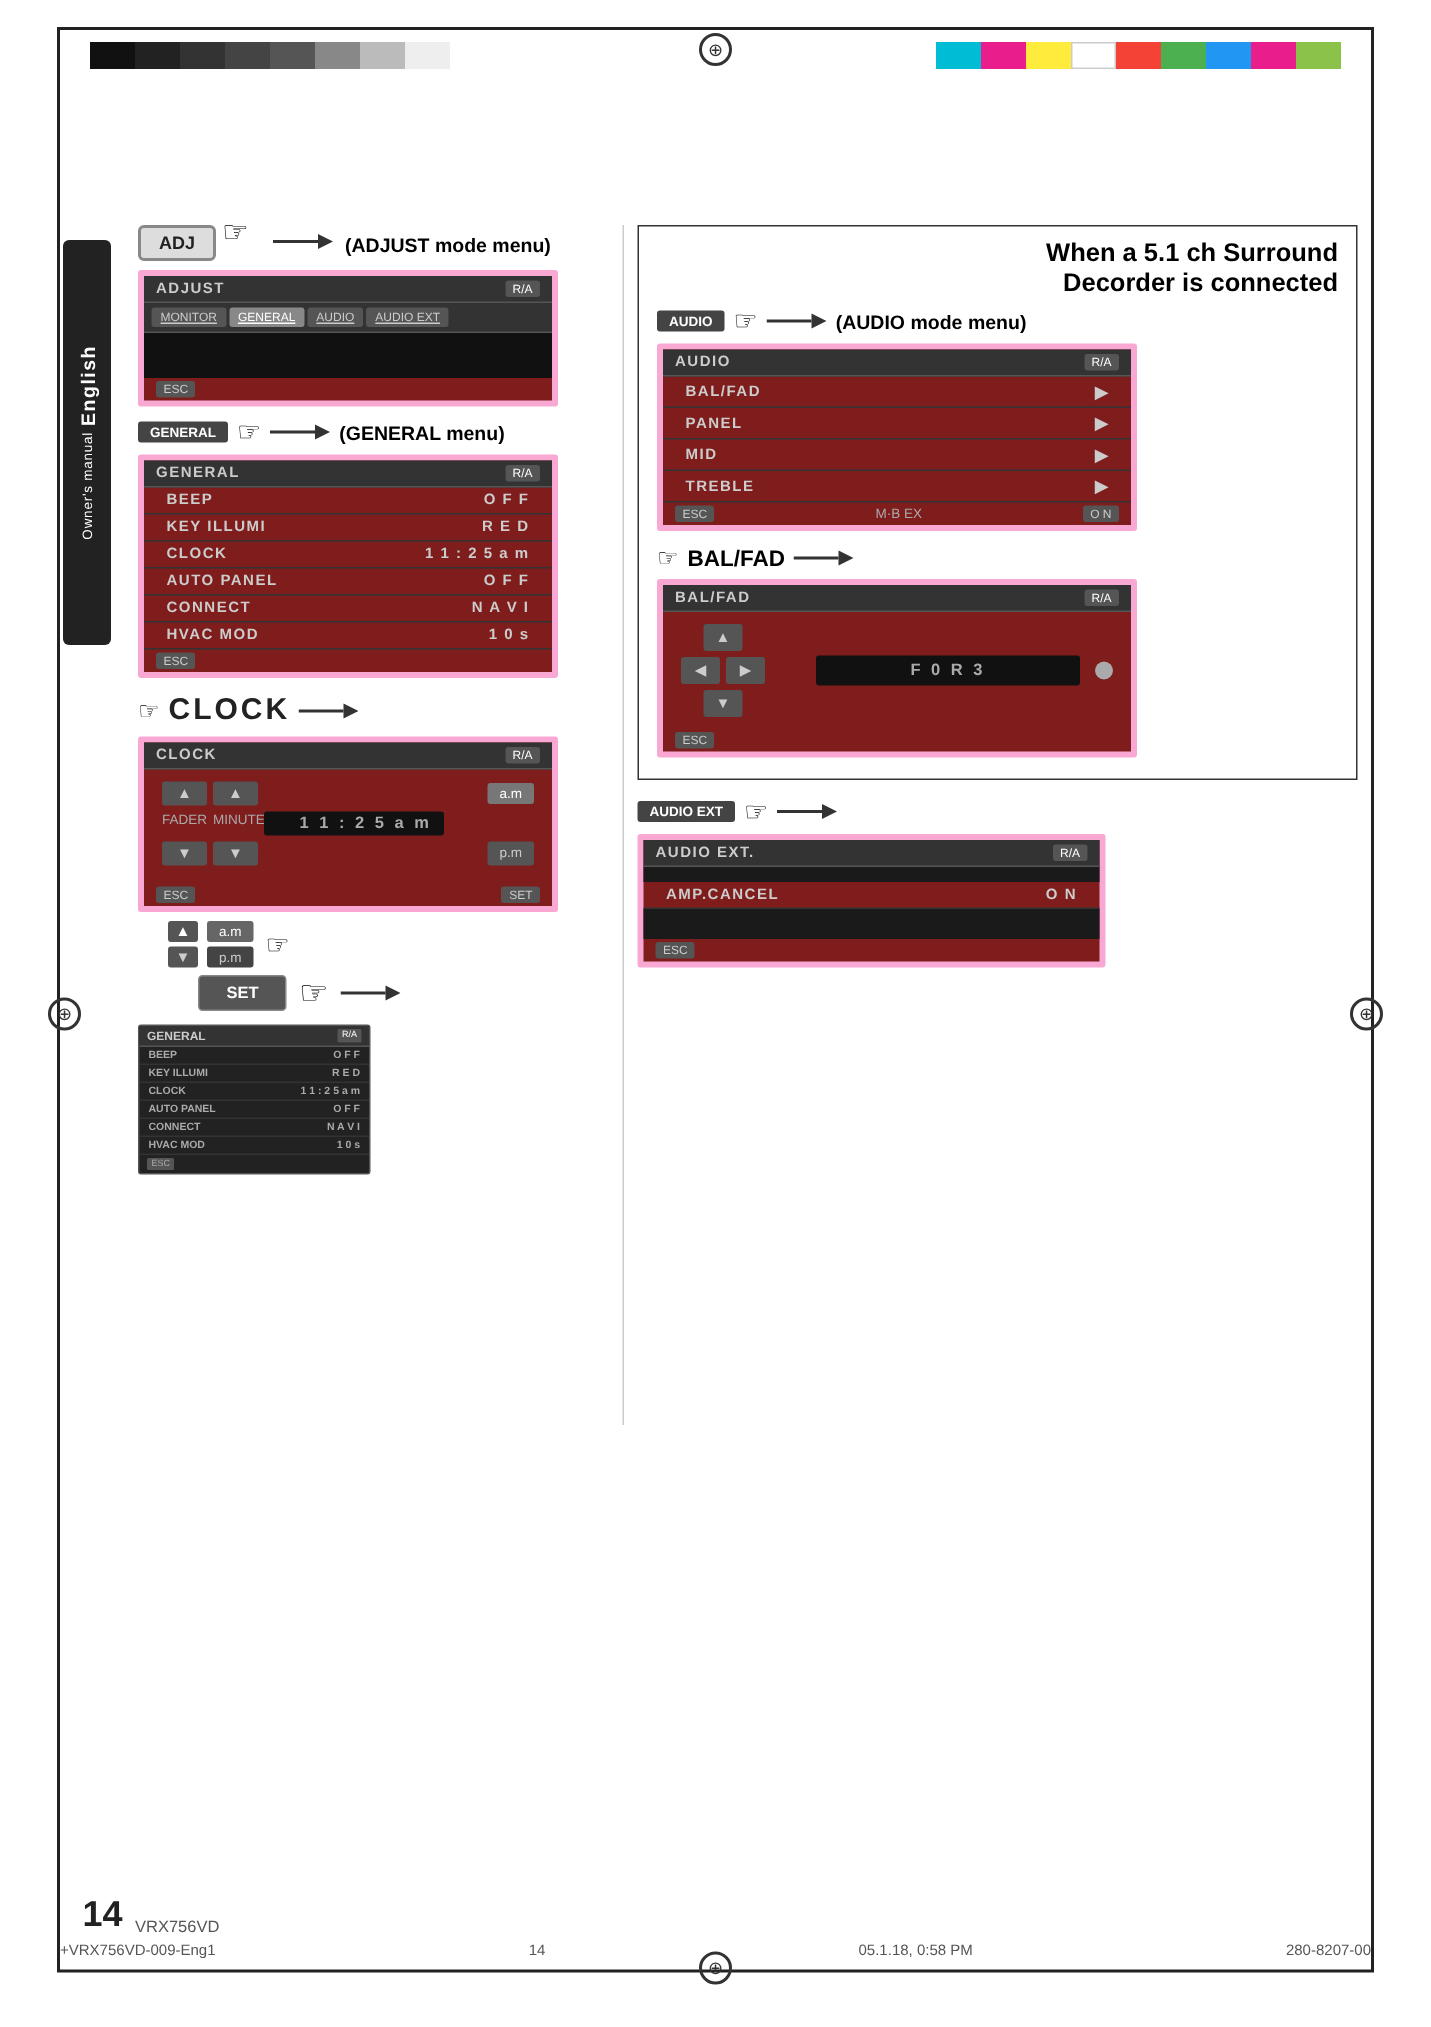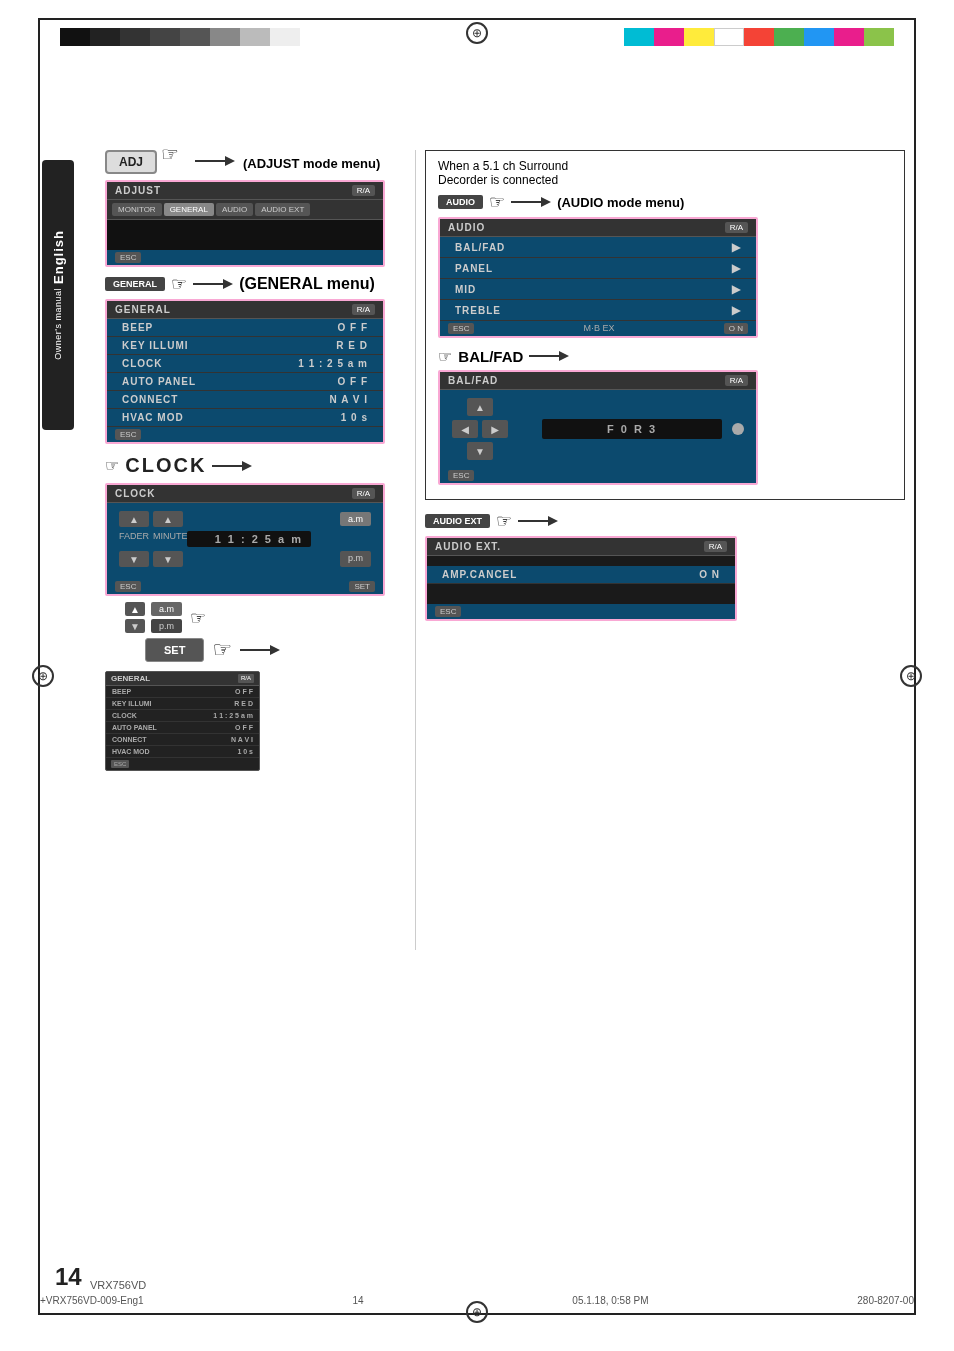--- a/index.html
+++ b/index.html
@@ -83,22 +83,22 @@
     
     .left-col {
       position: absolute;
       left: 0;
       top: 0;
       width: 390px;
     }
 
     
     .menu-box {
-      background: #0c4a6e;
-      border: 2px solid #f9a8d4;
+      background: #7f1d1d;
+      border: 4px solid #f9a8d4;
       border-radius: 2px;
       margin-bottom: 6px;
     }
     .menu-header {
       background: #333;
       padding: 3px 8px;
       display: flex;
       justify-content: space-between;
       align-items: center;
       border-bottom: 1px solid #555;
@@ -156,20 +156,21 @@
       padding: 3px 5px;
       background: #333;
       border-bottom: 1px solid #555;
     }
     .tab-item {
       background: #555;
       color: #ccc;
       font-size: 8px;
       padding: 2px 6px;
       border-radius: 2px;
+      text-decoration: underline;
     }
     .tab-item.active {
       background: #888;
       color: #fff;
     }
 
     
     .adj-btn {
       display: inline-block;
       background: #ddd;
@@ -279,23 +280,23 @@
     }
 
     
     .right-note-box {
       border: 1.5px solid #333;
       padding: 8px 12px;
       margin-bottom: 10px;
       position: relative;
     }
     .right-note-title {
-      text-align: left;
-      font-size: 12px;
-      font-weight: normal;
+      text-align: right;
+      font-size: 17px;
+      font-weight: bold;
       margin-bottom: 4px;
     }
 
     
     .page-outer {
       position: absolute;
       top: 18px; left: 38px; right: 38px; bottom: 36px;
       border: 2px solid #222;
     }
 
@@ -337,21 +338,21 @@
 </div>
 <div style="position:absolute;top:50%;right:32px;transform:translateY(-50%);">
   <div class="reg-circle">⊕</div>
 </div>
 
 <div class="vertical-tab">
   <span class="vtab-text">English</span>
   <span class="vtab-sub">Owner's manual</span>
 </div>
 
-<div class="left-col" style="position:absolute;left:105px;top:150px;">
+<div class="left-col" style="position:absolute;left:92px;top:150px;">
 
   <div style="display:flex;align-items:center;gap:8px;margin-bottom:4px;">
     <div style="position:relative;display:inline-block;">
       <div class="adj-btn">ADJ</div>
       
       <div style="position:absolute;right:-22px;top:-8px;font-size:20px;">☞</div>
     </div>
     <div style="margin-left:30px;">
       <svg width="40" height="20">
           <line x1="0" y1="10" x2="30" y2="10" stroke="#333" stroke-width="2"></line>
@@ -379,21 +380,21 @@
     </div>
   </div>
 
   <div style="display:flex;align-items:center;gap:6px;margin:6px 0 4px;">
     <div style="background:#444;color:#fff;font-size:9px;padding:2px 8px;border-radius:2px;font-weight:bold;">GENERAL</div>
     <div style="font-size:18px;">☞</div>
     <svg width="40" height="20">
         <line x1="0" y1="10" x2="30" y2="10" stroke="#333" stroke-width="2"></line>
         <polygon points="30,5 40,10 30,15" fill="#333"></polygon>
       </svg>
-    <div class="bold-label" style="font-size:16px;">(GENERAL menu)</div>
+    <div class="bold-label" style="font-size:13px;">(GENERAL menu)</div>
   </div>
 
   <div class="menu-box" style="width:280px;">
     <div class="menu-header">
       <span class="menu-title">GENERAL</span>
       <span class="menu-btn">R/A</span>
     </div>
     <div class="menu-row">
       <span class="menu-row-label">BEEP</span>
       <span class="menu-row-value">O F F</span>

